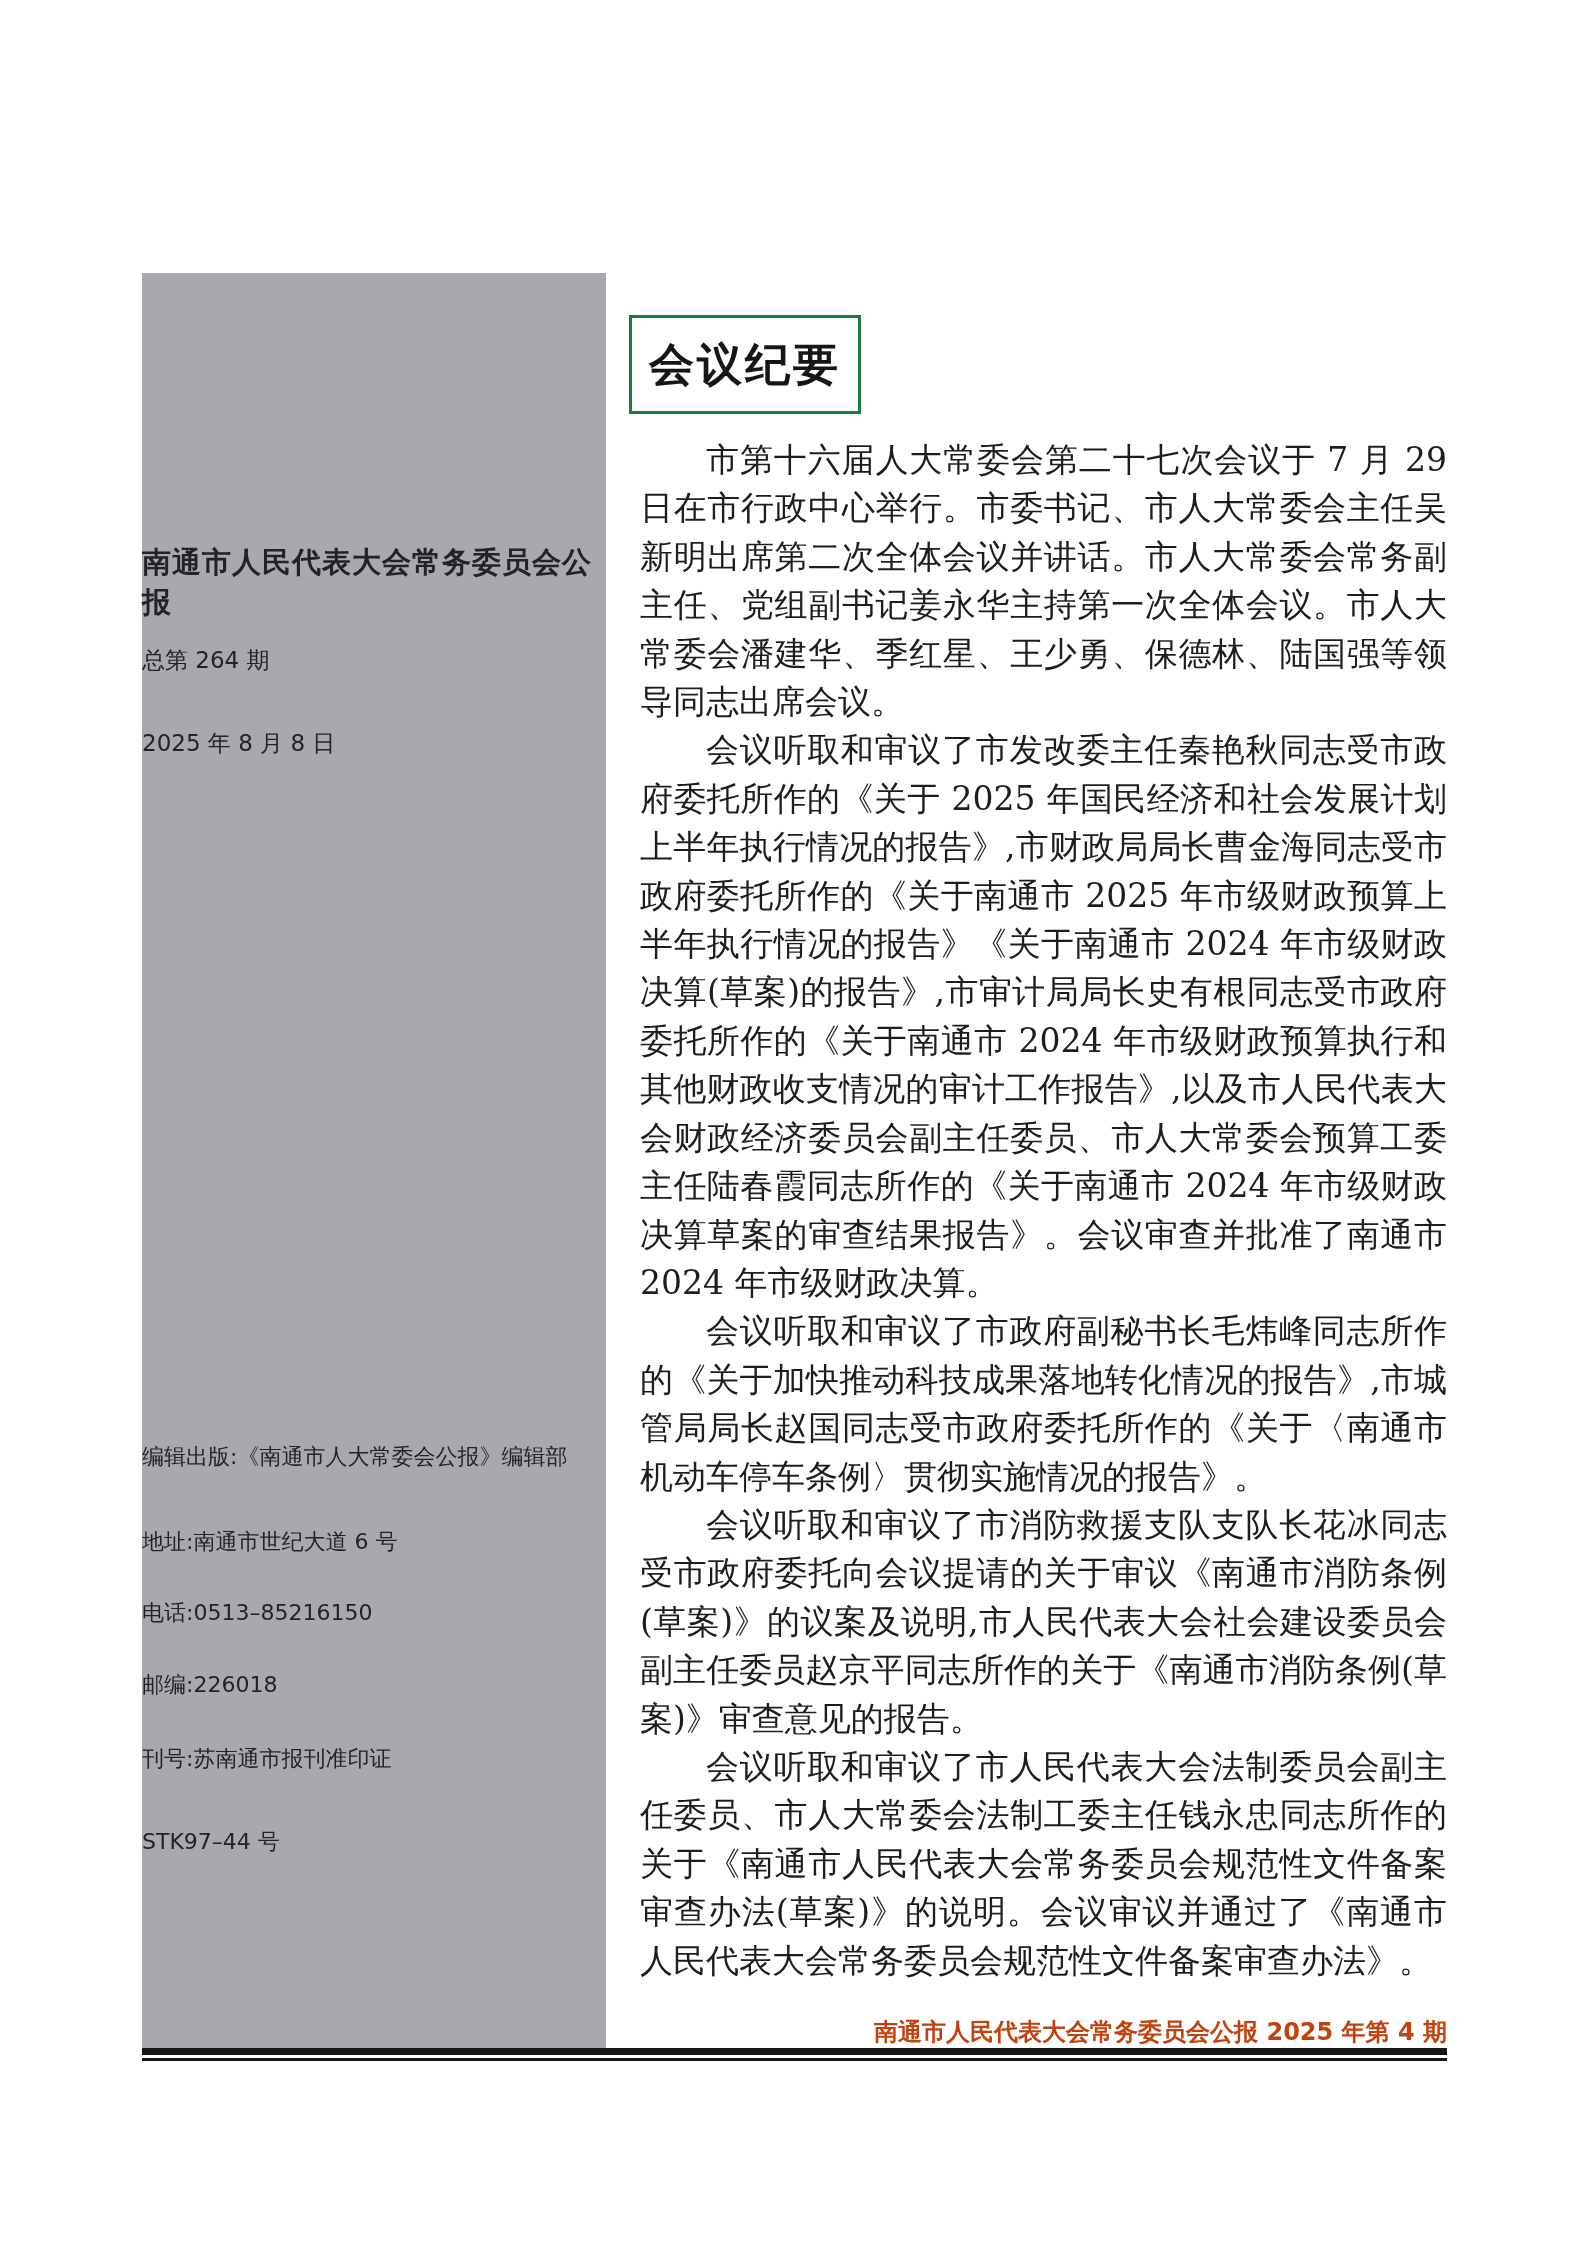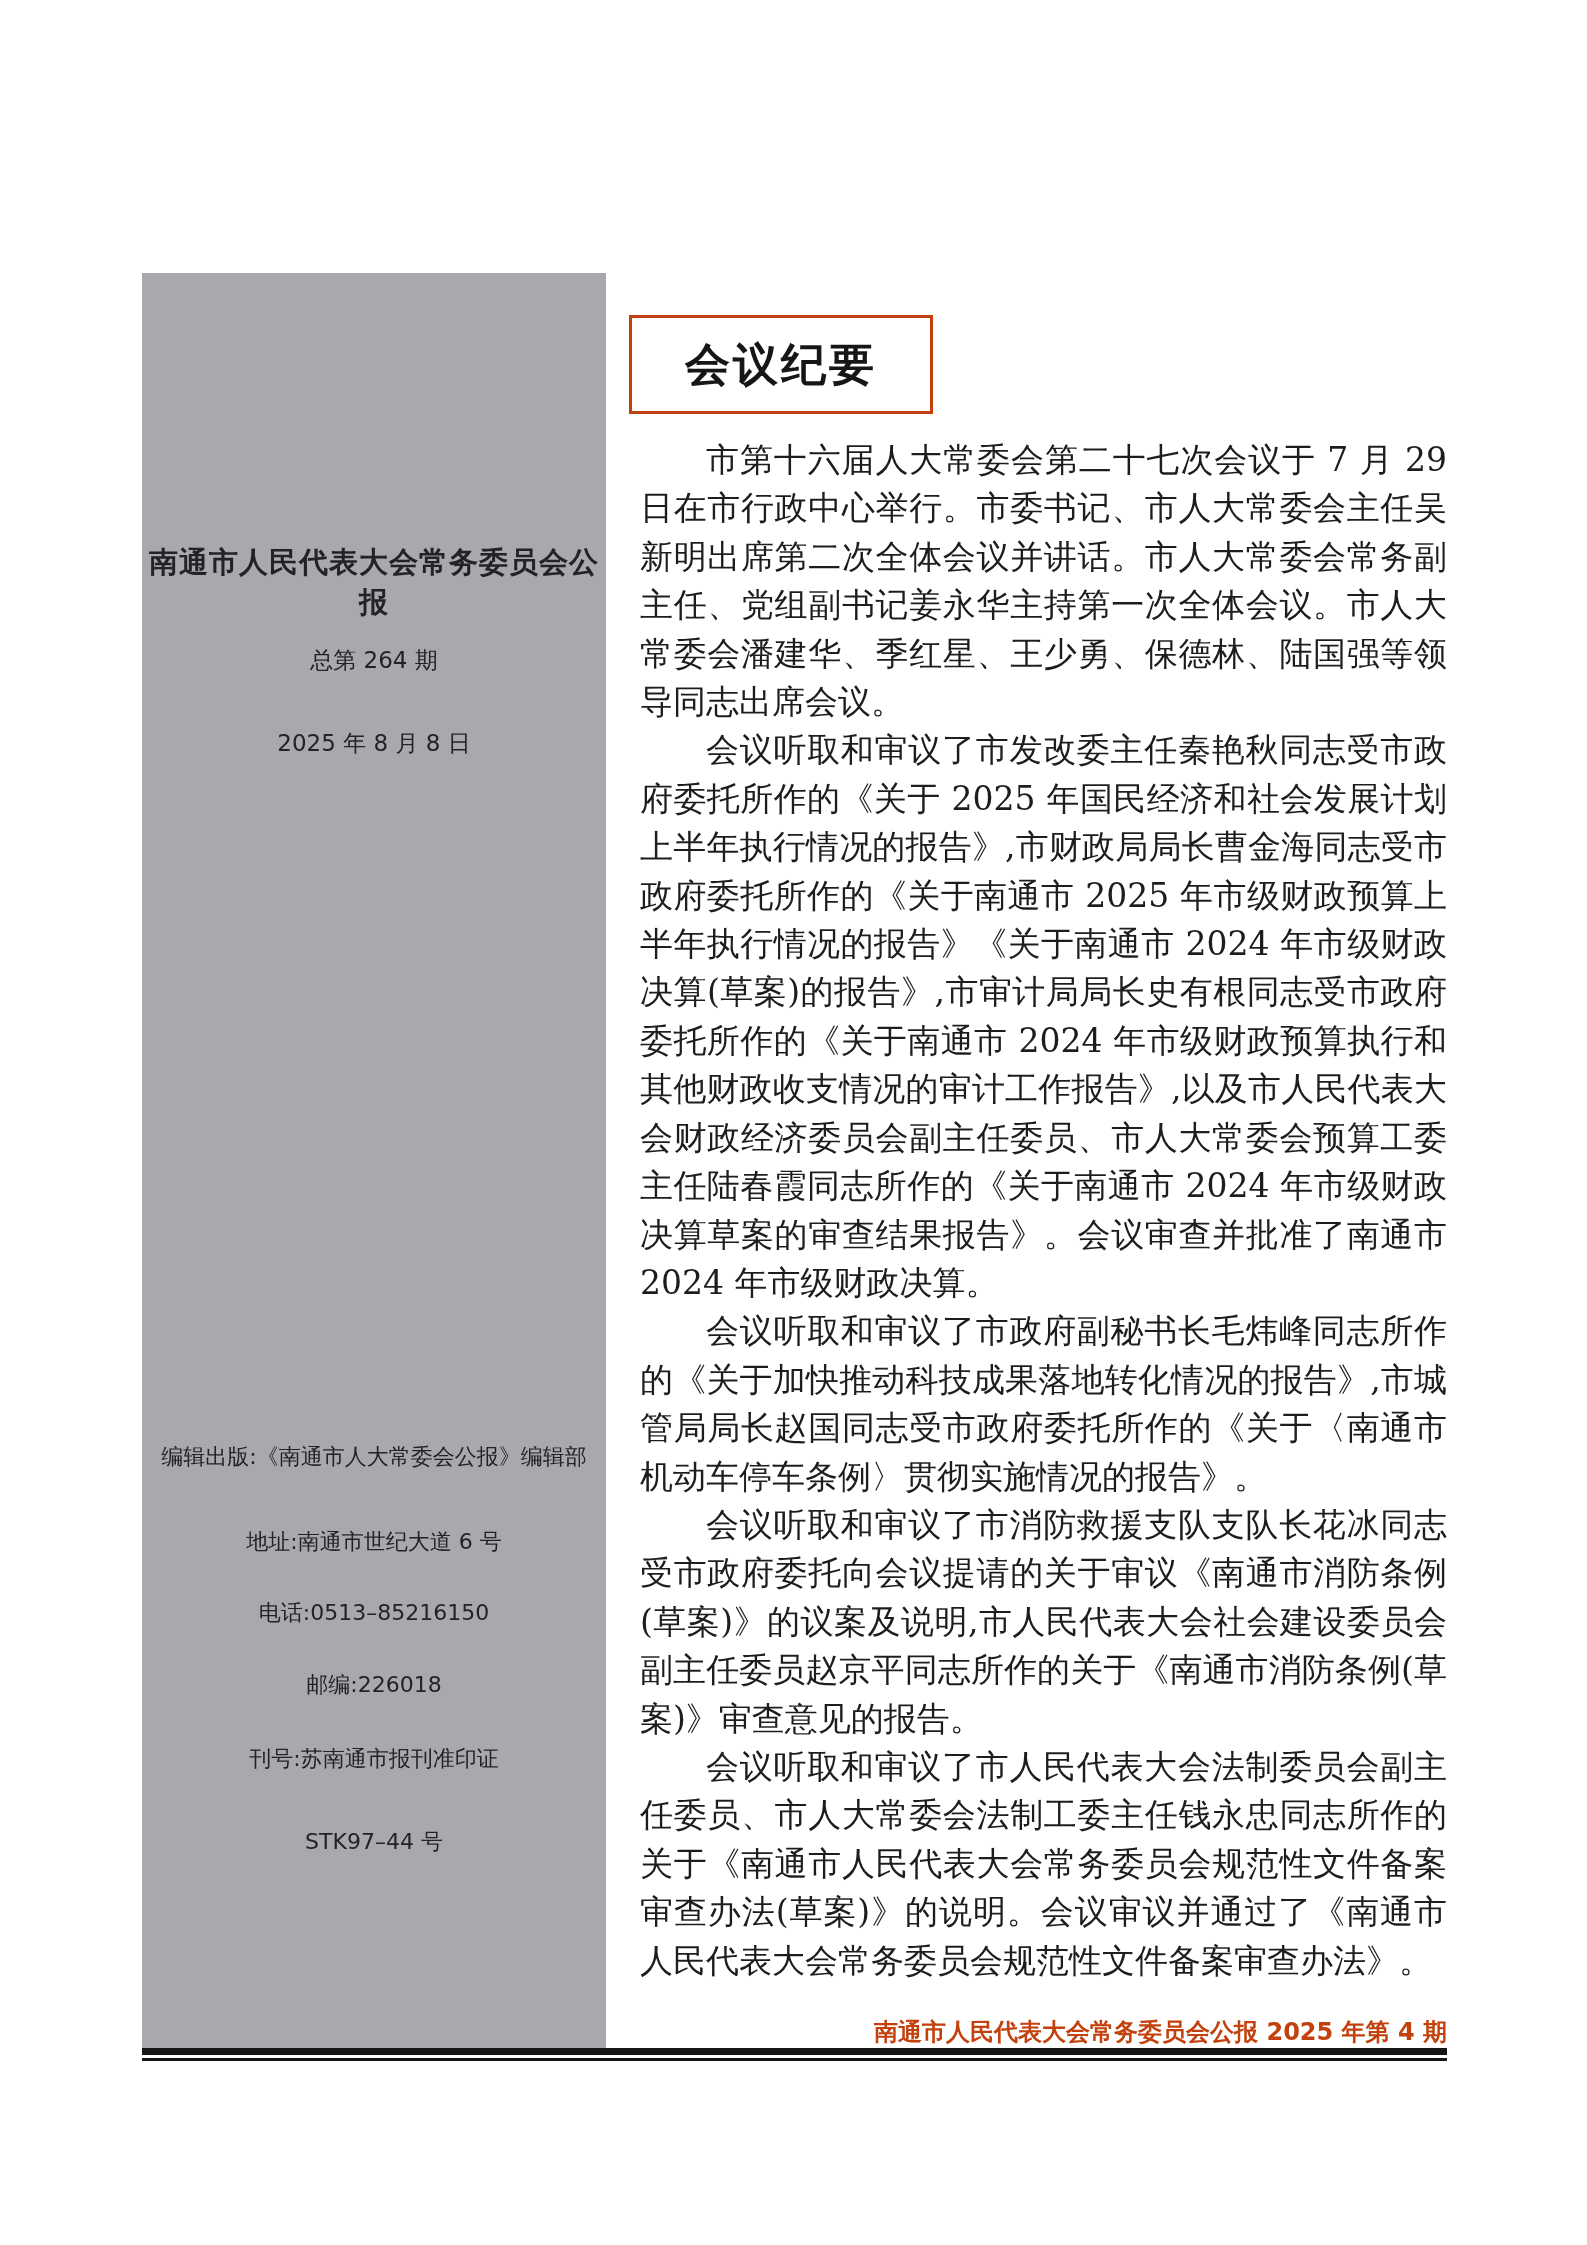--- a/index.html
+++ b/index.html
@@ -16,41 +16,40 @@
   
   .sidebar {
     position: absolute;
     left: 142px; top: 273px;
     width: 464px; height: 1775px;
     background: #a8a9ac;
   }
   .sidebar > div {
     position: absolute;
     left: 0; right: 0;
-    text-align: center;
     color: #232325;
     font-family: "DejaVu Sans", "Liberation Sans", sans-serif;
   }
   .sb-title   { top: 270px; font-size: 29px; font-weight: bold; letter-spacing: 1px; }
   .sb-issue   { top: 372px; font-size: 23px; }
   .sb-date    { top: 455px; font-size: 23px; }
   .sb-pub     { top: 1169px; font-size: 22px; }
   .sb-addr    { top: 1254px; font-size: 22px; }
   .sb-phone   { top: 1325px; font-size: 22px; }
   .sb-post    { top: 1397px; font-size: 22px; }
   .sb-lic1    { top: 1471px; font-size: 22px; }
   .sb-lic2    { top: 1554px; font-size: 22px; }
 
   
   .section-box {
     position: absolute;
     left: 629px; top: 315px;
-    width: 304px; height: 99px;
+    width: 232px; height: 99px;
     box-sizing: border-box;
-    border: 3px solid #c2410c;
+    border: 3px solid #15803d;
     background: #ffffff;
     display: flex;
     align-items: center;
     justify-content: center;
   }
   .section-box span {
     font-family: "DejaVu Sans", "Liberation Sans", sans-serif;
     font-weight: bold;
     font-size: 45px;
     letter-spacing: 3px;

